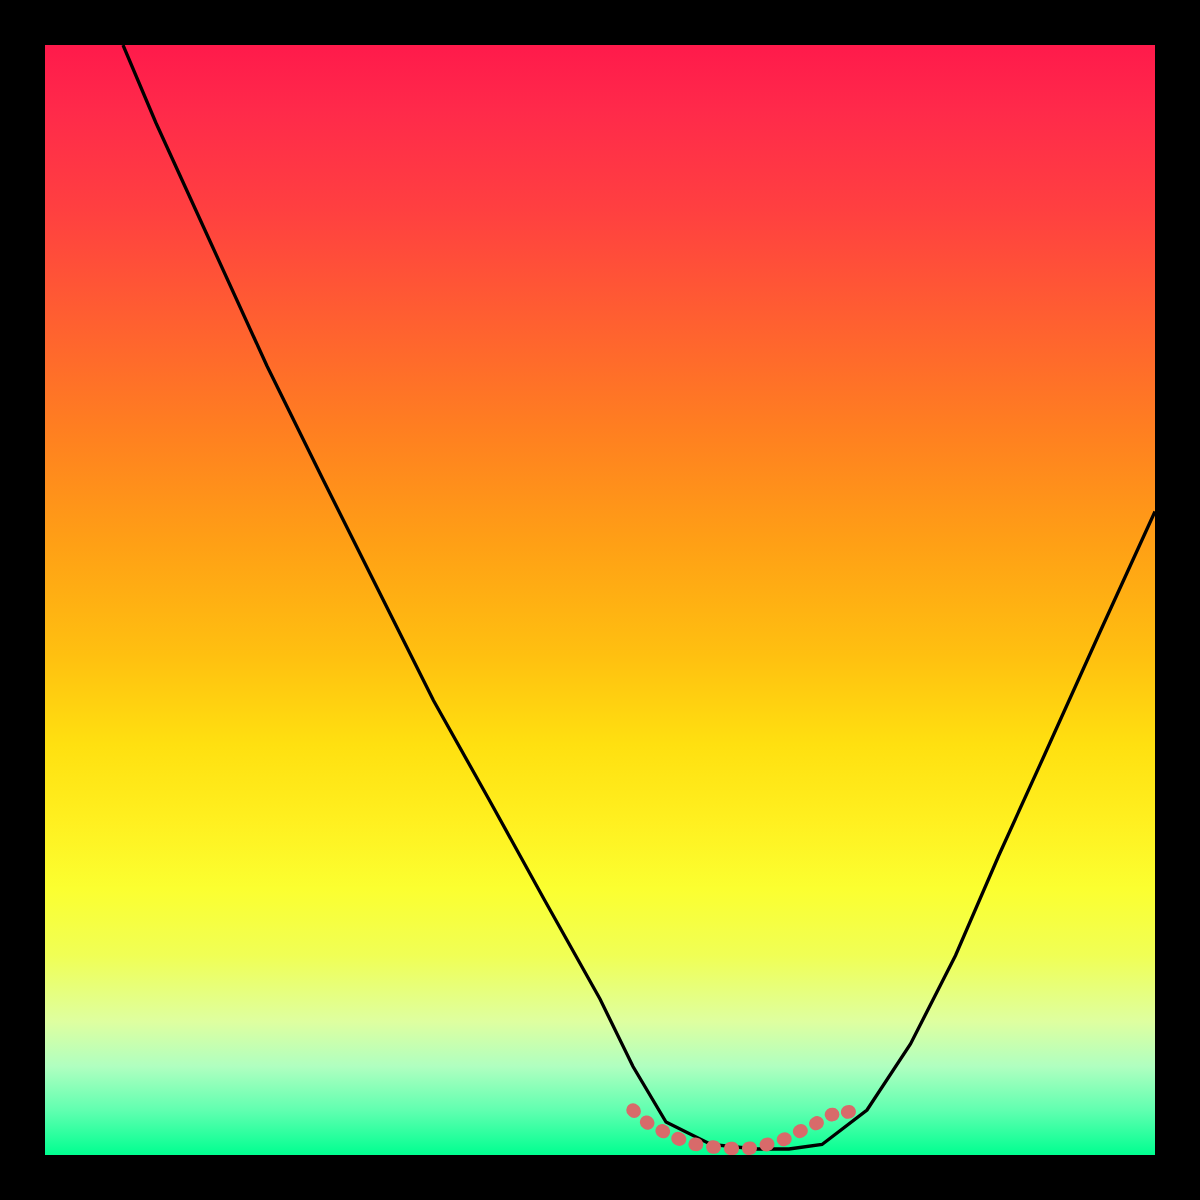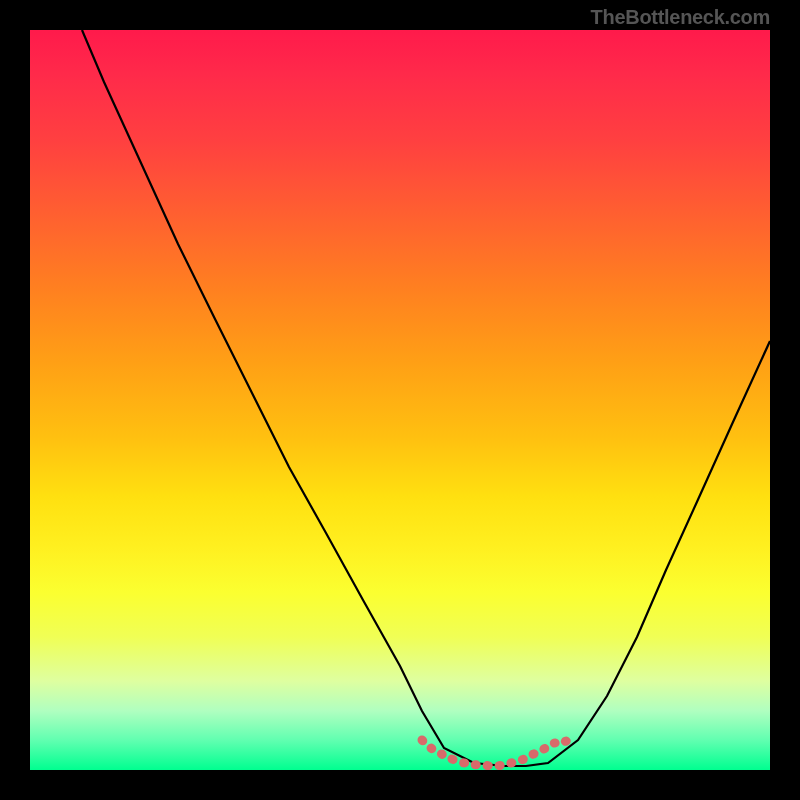--- a/index.html
+++ b/index.html
@@ -65,21 +65,20 @@
     left: 0;
     width: 100%;
     height: 100%;
   }
 </style>
 </head>
 <body>
 
 <div class="container">
 
-  <div class="attribution">TheBottleneck.com</div>
 
   <div class="plot-area">
     <div class="gradient-bg"></div>
 
     <svg class="curve" viewBox="0 0 740 740" preserveAspectRatio="none">
       <path d="M 52 0
                L 74 52
                L 111 133
                L 148 214
                L 185 289

